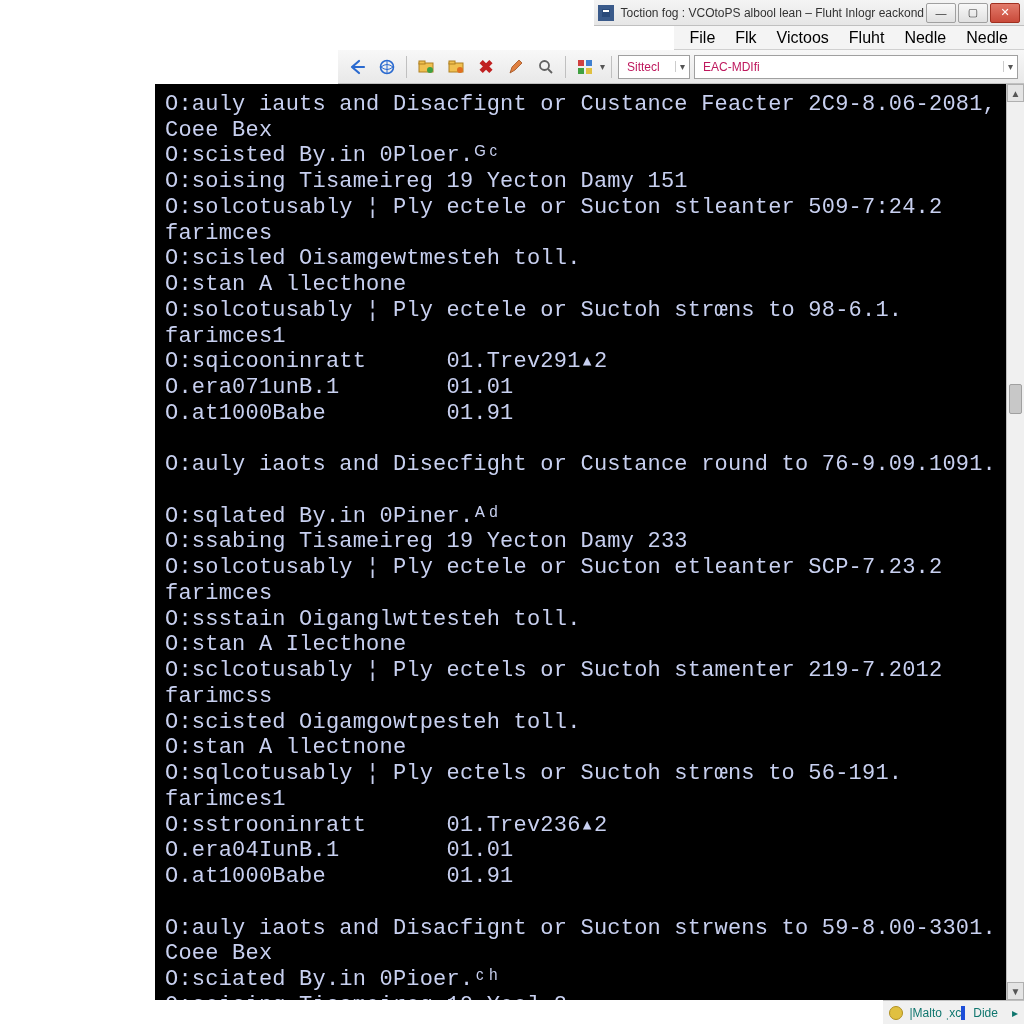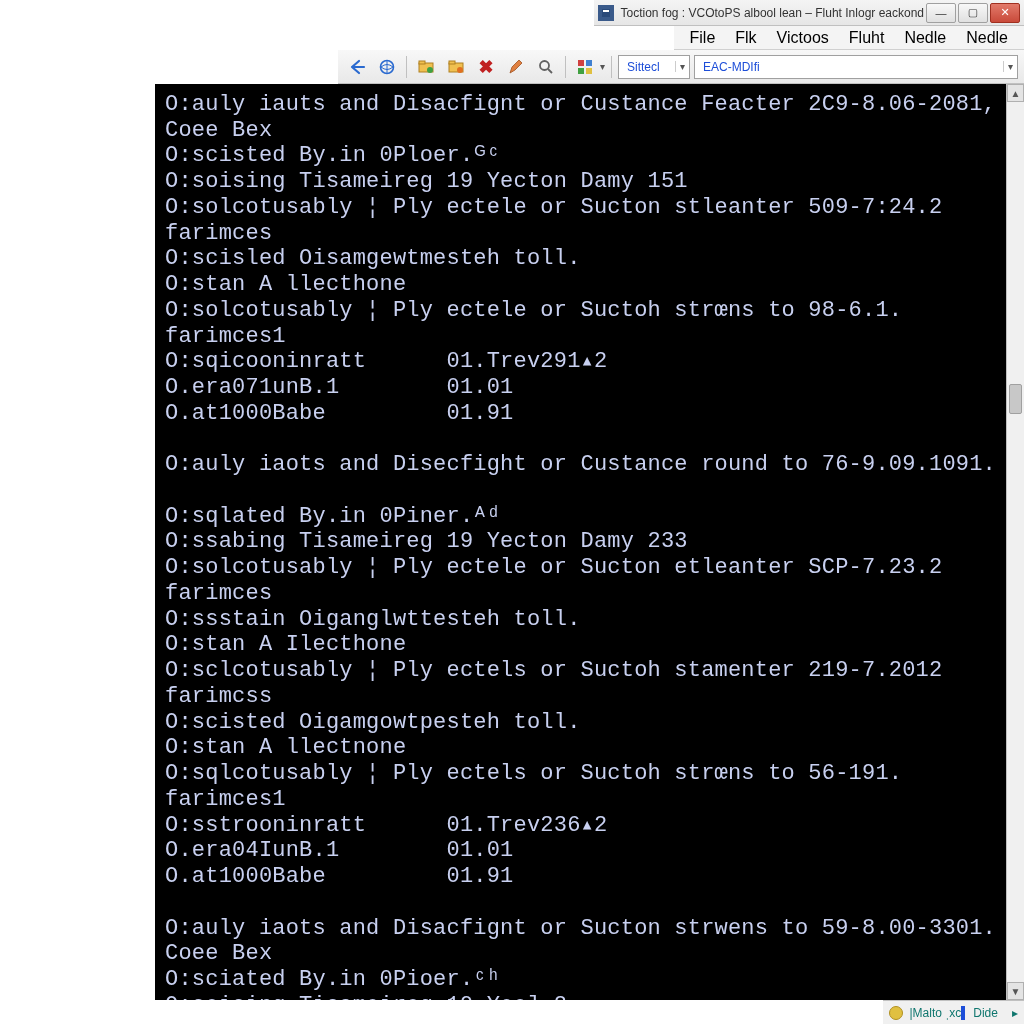--- a/index.html
+++ b/index.html
@@ -94,21 +94,21 @@
     height: 24px;
     border: 1px solid #a0a0a0;
     background: #fff;
     display: flex;
     align-items: center;
     padding: 0 4px;
     font-size: 12px;
   }
   .combo.small { width: 72px; }
   .combo.large { width: 324px; }
-  .combo .combo-text { flex:1; padding: 0 4px; color:#1d4ed8; }
+  .combo .combo-text { flex:1; padding: 0 4px; color:#be185d; }
   .combo .combo-arrow { font-size: 10px; color:#555; padding-left:4px; border-left:1px solid #ccc; }
   
   .terminal-wrap {
     flex: 1;
     display: flex;
     background: #000;
     position: relative;
     overflow: hidden;
   }
   .terminal {

